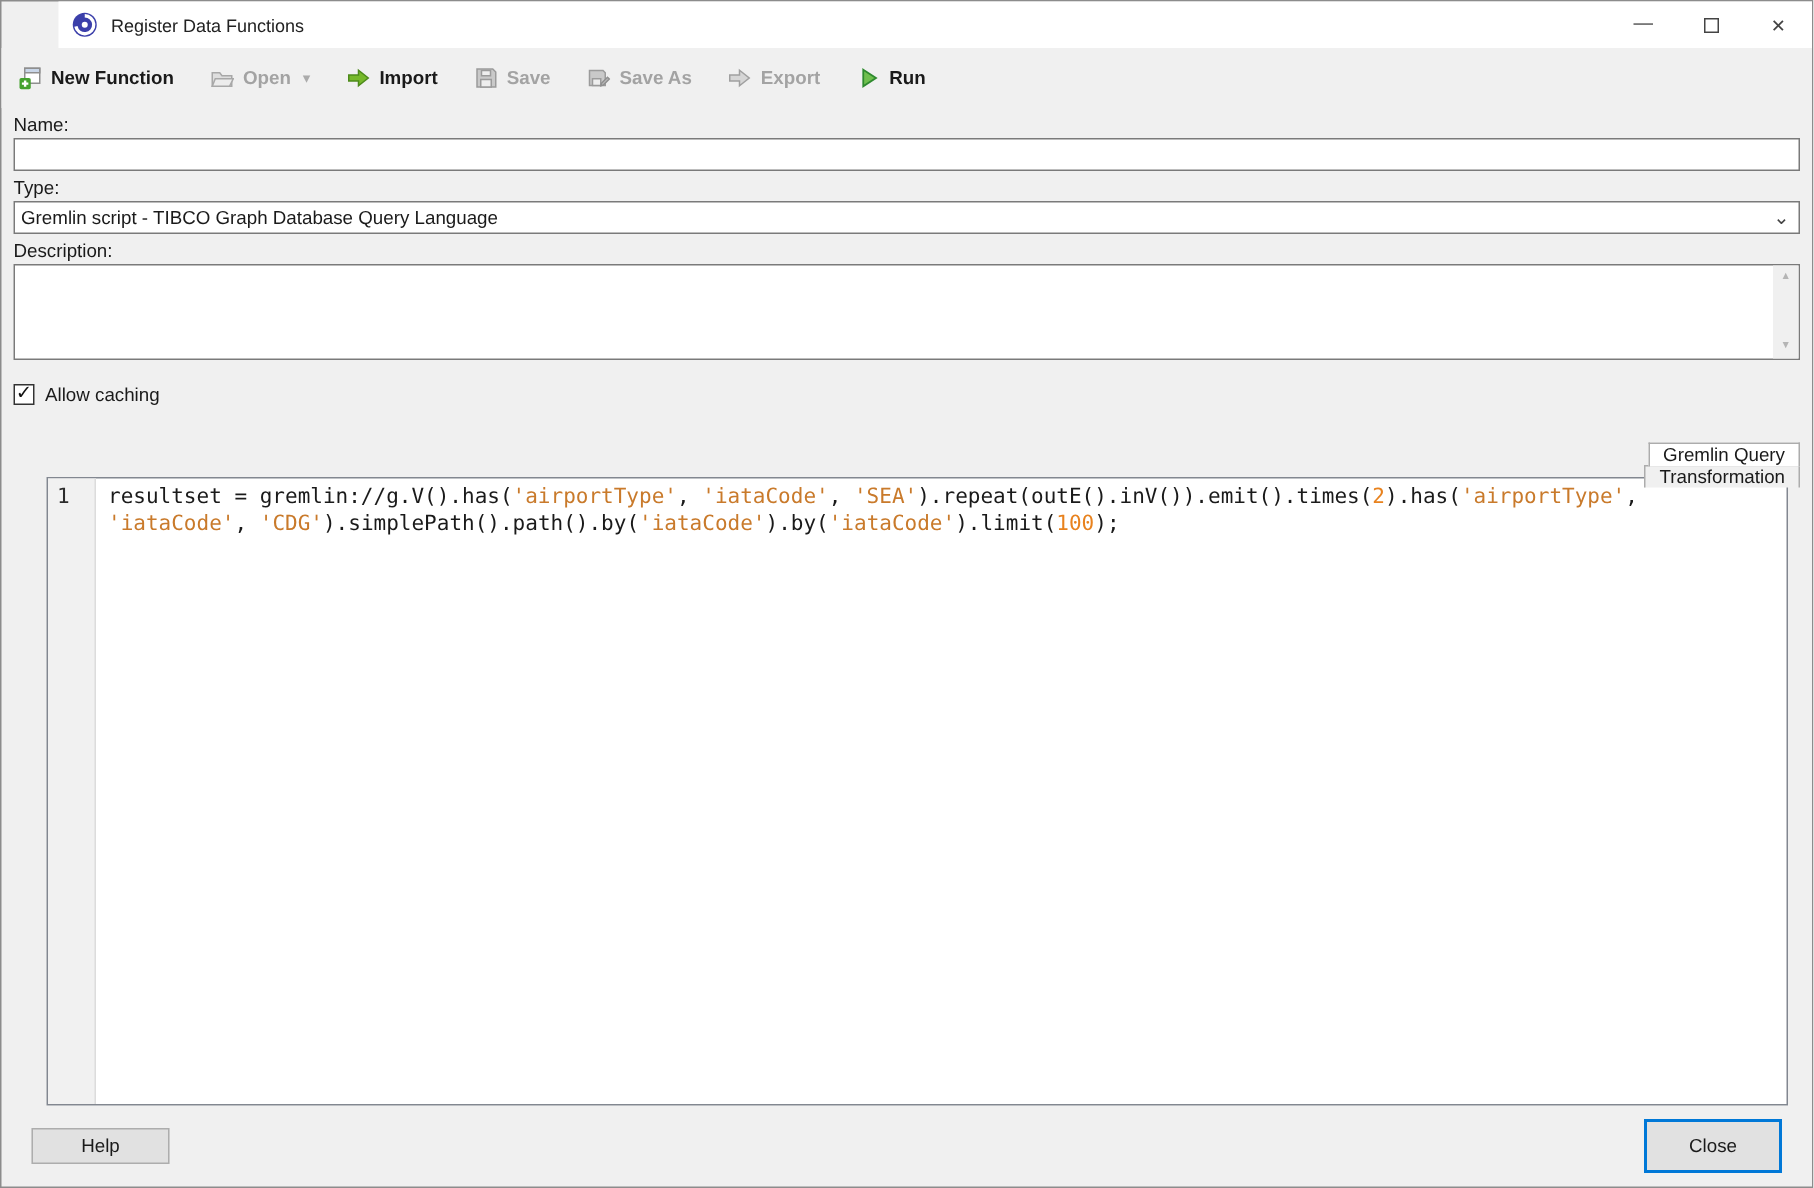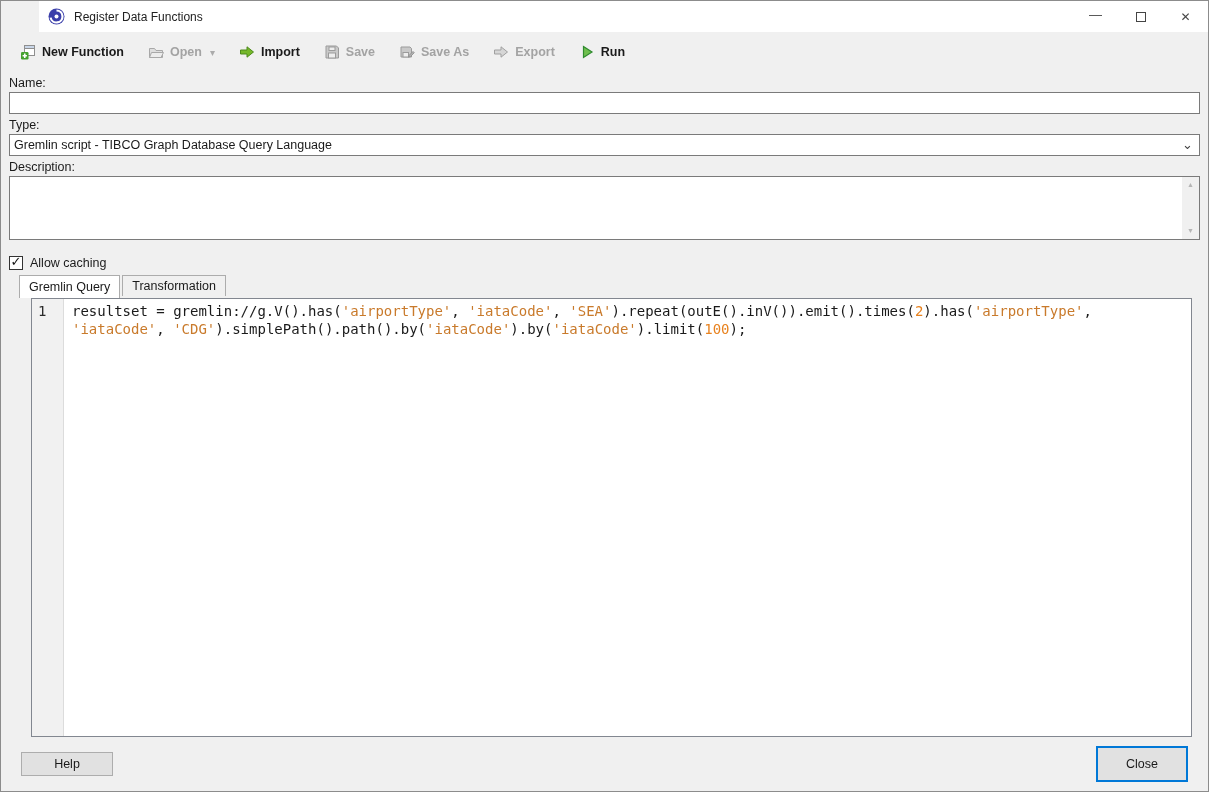--- a/index.html
+++ b/index.html
@@ -27,21 +27,21 @@
   .win-btn {
     width: 45px; height: 31px; display: flex; align-items: center; justify-content: center;
     color: #1a1a1a; font-size: 12px; cursor: default;
   }
   .win-btn .glyph-min { font-size: 13px; color: #444; margin-top: -4px; }
   .max-box { width: 10px; height: 10px; border: 1px solid #444; display: inline-block; }
   .glyph-close { font-size: 12px; color: #444; }
   
   .toolbar {
     height: 40px; background: #f0f0f0; display: flex; align-items: center;
-    padding: 0 10px; flex: 0 0 auto; gap: 6px;
+    padding: 0 2px; flex: 0 0 auto; gap: 6px;
   }
   .tb-item {
     display: flex; align-items: center; gap: 6px;
     padding: 5px 9px; font-weight: 700; color: #1a1a1a; white-space: nowrap;
   }
   .tb-item.disabled { color: #a3a3a3; }
   .tb-icon { width: 16px; height: 16px; display: inline-flex; }
   .tb-caret { font-size: 10px; color: #ababab; margin-left: 2px; }
   
   .content { flex: 1 1 auto; display: flex; flex-direction: column; padding: 0 8px; min-height: 0; }
@@ -67,21 +67,21 @@
     align-items: center; padding: 3px 0;
   }
   .scrollcol span { font-size: 7px; color: #b5b5b5; line-height: 10px; }
   .cb-row { margin-top: 14px; height: 17px; display: flex; align-items: center; gap: 7px; }
   .cb {
     width: 14px; height: 14px; border: 1px solid #333; background: #fff;
     display: inline-flex; align-items: center; justify-content: center; position: relative;
   }
   .cb .check { font-size: 13px; font-weight: 700; color: #111; margin-top: -2px; }
   
-  .tabs { margin: 4px 0 0 10px; display: flex; height: 23px; position: relative; z-index: 2; }
+  .tabs { margin: 24px 0 0 10px; display: flex; align-items: flex-end; height: 23px; position: relative; z-index: 2; flex-direction: column; }
   .tab {
     padding: 0 9px; display: flex; align-items: center;
     border: 1px solid #acacac; border-bottom: none;
     background: #f0f0f0; height: 21px; color: #1a1a1a;
   }
   .tab.active {
     background: #fff; height: 23px; margin-bottom: -1px; z-index: 3; position: relative;
     padding-bottom: 1px;
   }
   .tab + .tab { margin-left: 2px; }

